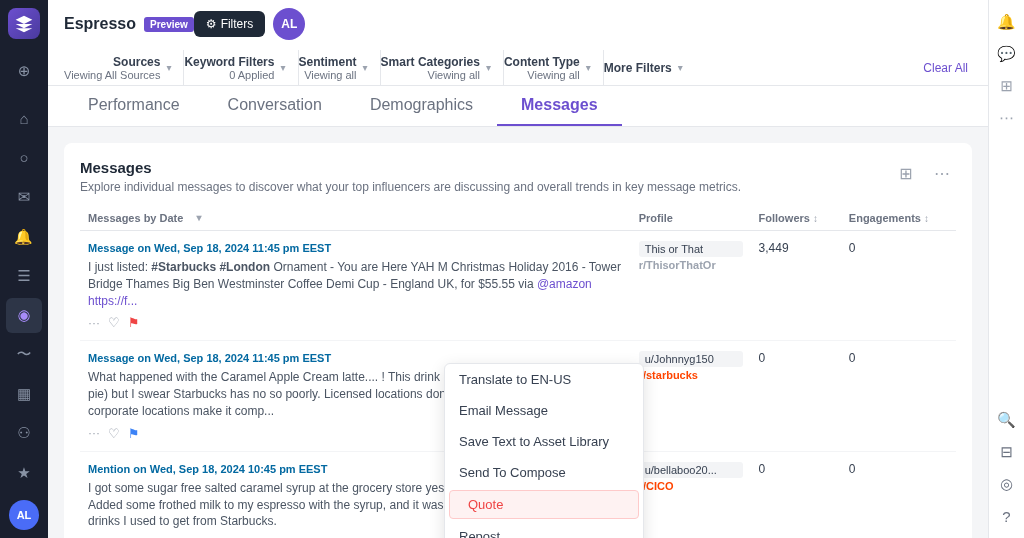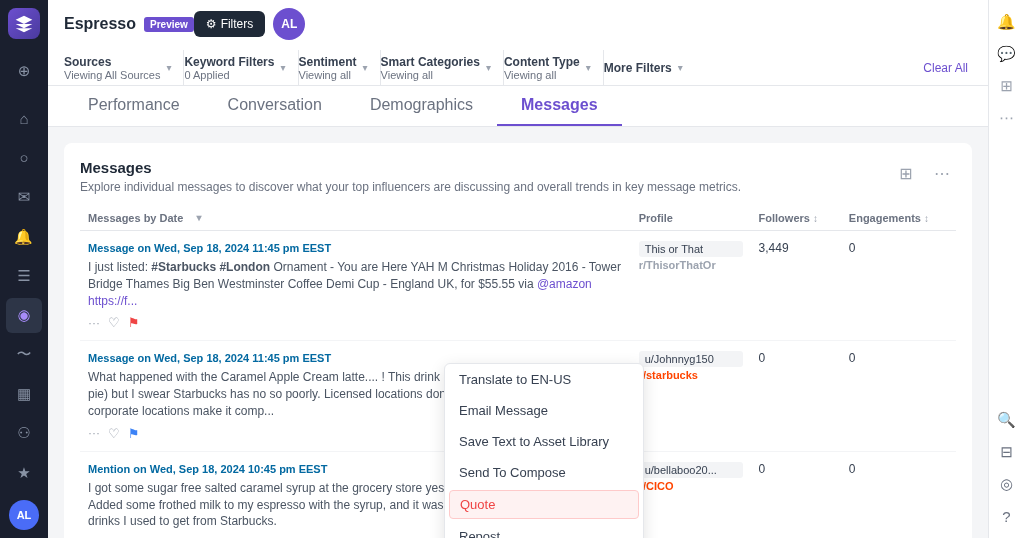--- a/index.html
+++ b/index.html
@@ -115,20 +115,21 @@
       overflow: hidden;
     }
     .filter-item {
       display: flex;
       align-items: center;
       gap: 4px;
       padding: 4px 12px 4px 0;
       border-right: 1px solid #e5e7eb;
       cursor: pointer;
       white-space: nowrap;
+      text-align: right;
     }
     .filter-item:last-of-type { border-right: none; }
     .filter-label { font-size: 12px; font-weight: 600; color: #374151; }
     .filter-sub { font-size: 11px; color: #6b7280; display: block; }
     .filter-chevron { color: #9ca3af; font-size: 10px; margin-left: 2px; }
     .clear-all { color: #6c4fcf; font-size: 12px; font-weight: 500; cursor: pointer; margin-left: auto; padding-right: 4px; }
 
     
     .tab-bar {
       display: flex;
@@ -237,21 +238,21 @@
       color: #374151;
       cursor: pointer;
       display: flex; align-items: center;
     }
     .context-menu-item.highlighted {
       background: #fef2f2;
       border: 1px solid #fecaca;
       color: #ef4444;
       border-radius: 4px;
       margin: 2px 4px;
-      padding: 6px 10px;
+      padding: 6px 18px;
     }
 
     
     .right-sidebar {
       width: 36px;
       background: #fff;
       border-left: 1px solid #e5e7eb;
       display: flex;
       flex-direction: column;
       align-items: center;

